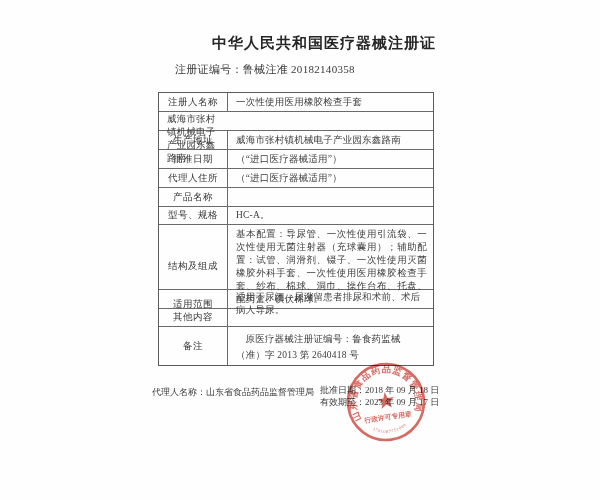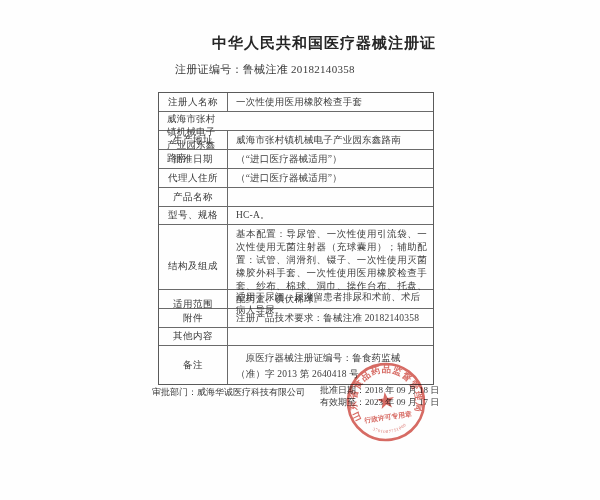--- a/index.html
+++ b/index.html
@@ -108,35 +108,31 @@
       <div class="t-value">HC-A。</div>
     </div>
     <div class="t-row h65">
       <div class="t-label">结构及组成</div>
       <div class="t-value multiline">基本配置：导尿管、一次性使用引流袋、一次性使用无菌注射器（充球囊用）；辅助配置：试管、润滑剂、镊子、一次性使用灭菌橡胶外科手套、一次性使用医用橡胶检查手套、纱布、棉球、洞巾、操作台布、托盘、配药盒、碘伏棉球。</div>
     </div>
     <div class="t-row h19">
       <div class="t-label">适用范围</div>
       <div class="t-value">适用于尿闭、尿潴留患者排尿和术前、术后病人导尿。</div>
     </div>
-    <div class="t-row h19">
-      <div class="t-label">附件</div>
-      <div class="t-value">注册产品技术要求：鲁械注准 20182140358</div>
-    </div>
     <div class="t-row h18">
       <div class="t-label">其他内容</div>
       <div class="t-value"></div>
     </div>
     <div class="t-row h38">
       <div class="t-label">备注</div>
       <div class="t-value remark">原医疗器械注册证编号：鲁食药监械（准）字 2013 第 2640418 号</div>
     </div>
   </div>
 
-  <div class="footer-dept">审批部门：威海华诚医疗科技有限公司</div>
+  <div class="footer-dept">代理人名称：山东省食品药品监督管理局</div>
   <div class="footer-date">批准日期：2018 年 09 月 18 日</div>
   <div class="footer-valid">有效期至：2023 年 09 月 17 日</div>
 
   <svg class="stamp" viewBox="0 0 120 120">
     <defs>
       <path id="ringArc" d="M 31.8,70.3 A 30,30 0 1 1 88.2,70.3" fill="none"></path>
       <path id="serialArc" d="M 42.2,85.4 A 31,31 0 0 0 77.8,85.4" fill="none"></path>
     </defs>
     <circle cx="60" cy="60" r="38" fill="none" stroke="#cf4a41" stroke-width="2.6"></circle>
     <text font-size="9.2" fill="#cf4a41" font-weight="bold" font-family="'Liberation Serif',serif" letter-spacing="1">

